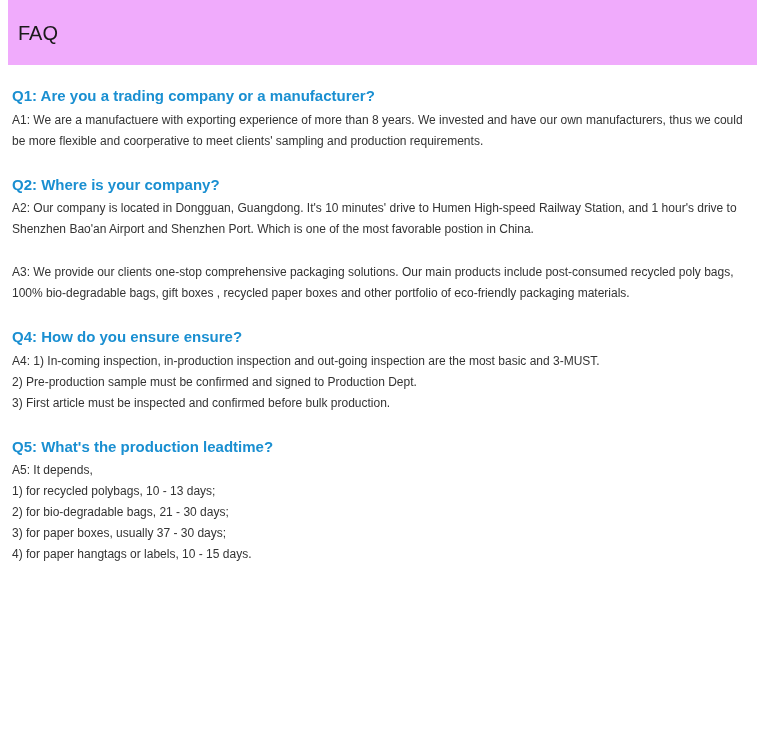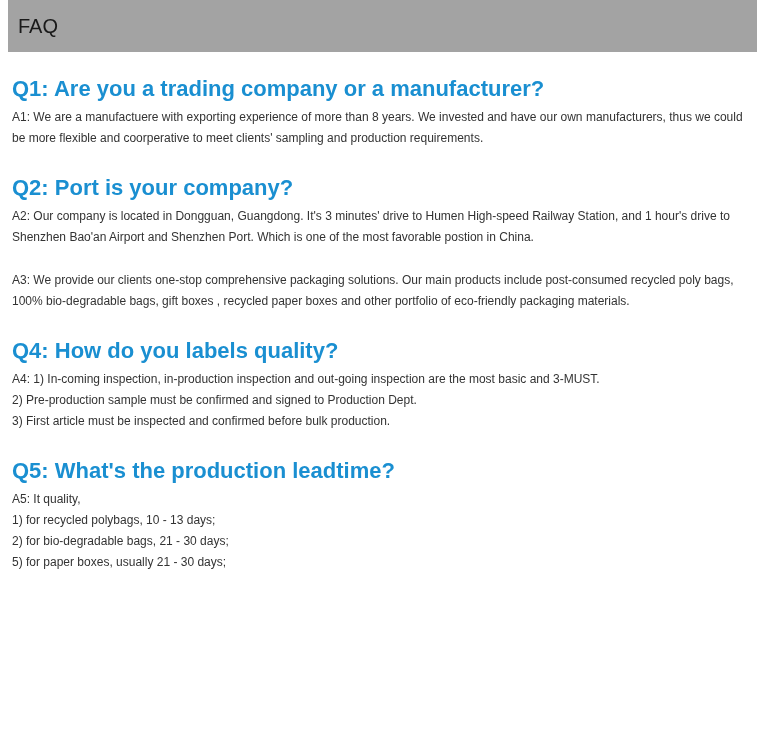--- a/index.html
+++ b/index.html
@@ -14,22 +14,22 @@
     color: #333333;
     overflow: hidden;
   }
   .page {
     width: 765px;
     height: 748px;
     position: relative;
     box-sizing: border-box;
   }
   .faq-header {
-    background: #a3a3a3;
-    height: 52px;
+    background: #f0abfc;
+    height: 65px;
     margin: 0 8px 0 8px;
     display: flex;
     align-items: center;
     padding-left: 10px;
     box-sizing: border-box;
   }
   .faq-header-title {
     font-size: 20px;
     color: #1a1a1a;
     font-weight: 400;
@@ -40,21 +40,21 @@
     box-sizing: border-box;
   }
   .qa-block {
     margin-top: 22px;
   }
   .qa-block:first-child {
     margin-top: 20px;
   }
   .question {
     color: #1a8fd1;
-    font-size: 22px;
+    font-size: 15px;
     font-weight: bold;
     line-height: 1.5;
     margin-bottom: 2px;
   }
   .answer {
     color: #333333;
     font-size: 12px;
     line-height: 1.75;
     max-width: 745px;
   }
@@ -74,45 +74,46 @@
   <div class="faq-body">
 
     <div class="qa-block">
       <div class="question">Q1: Are you a trading company or a manufacturer?</div>
       <div class="answer">
         <span class="answer-line">A1: We are a manufactuere with exporting experience of more than 8 years. We invested and have our own manufacturers, thus we could be more flexible and coorperative to meet clients' sampling and production requirements.</span>
       </div>
     </div>
 
     <div class="qa-block">
-      <div class="question">Q2: Port is your company?</div>
+      <div class="question">Q2: Where is your company?</div>
       <div class="answer">
-        <span class="answer-line">A2: Our company is located in Dongguan, Guangdong. It's 3 minutes' drive to Humen High-speed Railway Station, and 1 hour's drive to Shenzhen Bao'an Airport and Shenzhen Port. Which is one of the most favorable postion in China.</span>
+        <span class="answer-line">A2: Our company is located in Dongguan, Guangdong. It's 10 minutes' drive to Humen High-speed Railway Station, and 1 hour's drive to Shenzhen Bao'an Airport and Shenzhen Port. Which is one of the most favorable postion in China.</span>
       </div>
     </div>
 
     <div class="qa-block">
       <div class="answer">
         <span class="answer-line">A3: We provide our clients one-stop comprehensive packaging solutions. Our main products include post-consumed recycled poly bags, 100% bio-degradable bags, gift boxes , recycled paper boxes and other portfolio of eco-friendly packaging materials.</span>
       </div>
     </div>
 
     <div class="qa-block">
-      <div class="question">Q4: How do you labels quality?</div>
+      <div class="question">Q4: How do you ensure ensure?</div>
       <div class="answer">
         <span class="answer-line">A4: 1) In-coming inspection, in-production inspection and out-going inspection are the most basic and 3-MUST.</span>
         <span class="answer-line">2) Pre-production sample must be confirmed and signed to Production Dept.</span>
         <span class="answer-line">3) First article must be inspected and confirmed before bulk production.</span>
       </div>
     </div>
 
     <div class="qa-block">
       <div class="question">Q5: What's the production leadtime?</div>
       <div class="answer">
-        <span class="answer-line">A5: It quality,</span>
+        <span class="answer-line">A5: It depends,</span>
         <span class="answer-line">1) for recycled polybags, 10 - 13 days;</span>
         <span class="answer-line">2) for bio-degradable bags, 21 - 30 days;</span>
-        <span class="answer-line">5) for paper boxes, usually 21 - 30 days;</span>
+        <span class="answer-line">3) for paper boxes, usually 37 - 30 days;</span>
+        <span class="answer-line">4) for paper hangtags or labels, 10 - 15 days.</span>
       </div>
     </div>
 
   </div>
 </div>
 
 </body></html>

